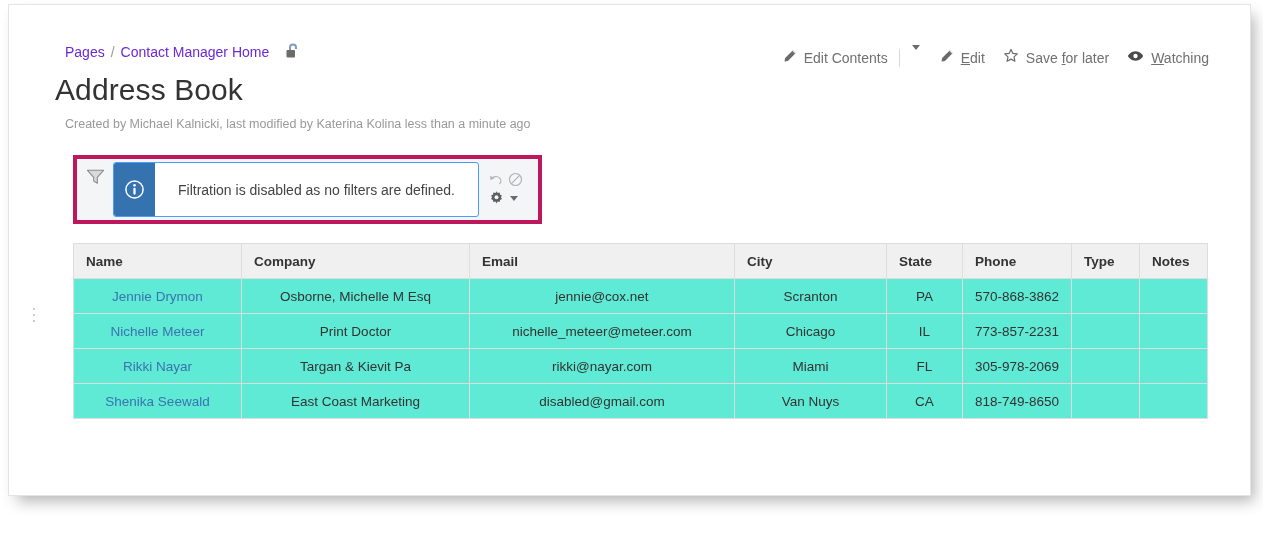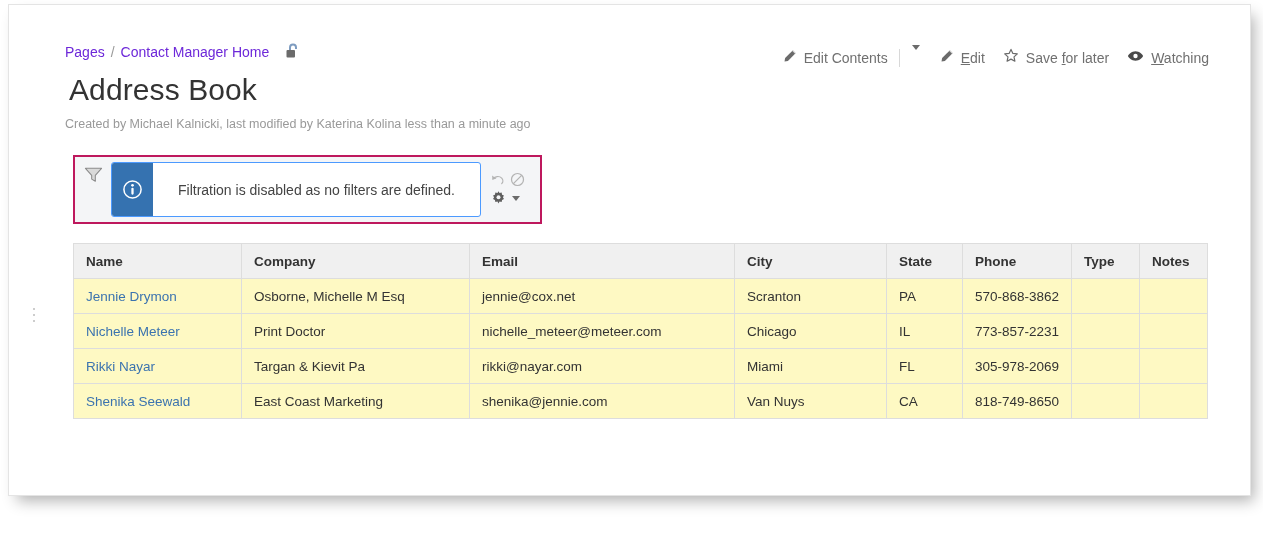--- a/index.html
+++ b/index.html
@@ -48,21 +48,21 @@
   }
   #lock-icon-wrap {
     margin-left: 16px;
     display: flex;
     align-items: center;
   }
 
   
   #page-title {
     position: absolute;
-    left: 60px;
+    left: 46px;
     top: 68px;
     font-size: 30px;
     font-weight: normal;
     color: #333333;
     margin: 0;
     letter-spacing: 0.1px;
   }
 
   
   #page-byline {
@@ -112,21 +112,21 @@
   }
 
   
   #filter-panel {
     position: absolute;
     left: 64px;
     top: 150px;
     width: 469px;
     height: 69px;
     background: #f4f5f7;
-    border: 2px solid #be185d;
+    border: 4px solid #be185d;
     box-sizing: border-box;
     display: flex;
     align-items: center;
   }
   #funnel-icon-wrap {
     width: 36px;
     display: flex;
     justify-content: center;
     align-items: flex-start;
     align-self: flex-start;
@@ -217,23 +217,24 @@
     white-space: nowrap;
   }
   #contacts-table thead th {
     background: #f0f0f0;
     font-weight: bold;
     color: #333333;
     font-size: 13.5px;
     height: 35px;
   }
   #contacts-table tbody td {
-    background: #fef9c3;
+    background: #5eead4;
     color: #333333;
     height: 35px;
+    text-align: center;
   }
   .cell-link {
     color: #3b73af;
     text-decoration: none;
     cursor: pointer;
   }
 
   .col-name    { width: 168px; }
   .col-company { width: 228px; }
   .col-email   { width: 265px; }
@@ -410,21 +411,21 @@
         <td class="col-city">Miami</td>
         <td class="col-state">FL</td>
         <td class="col-phone">305-978-2069</td>
         <td class="col-type"></td>
         <td class="col-notes"></td>
       </tr>
 
       <tr>
         <td class="col-name"><a class="cell-link" href="#">Shenika Seewald</a></td>
         <td class="col-company">East Coast Marketing</td>
-        <td class="col-email">shenika@jennie.com</td>
+        <td class="col-email">disabled@gmail.com</td>
         <td class="col-city">Van Nuys</td>
         <td class="col-state">CA</td>
         <td class="col-phone">818-749-8650</td>
         <td class="col-type"></td>
         <td class="col-notes"></td>
       </tr>
 
 
 
     </tbody>

